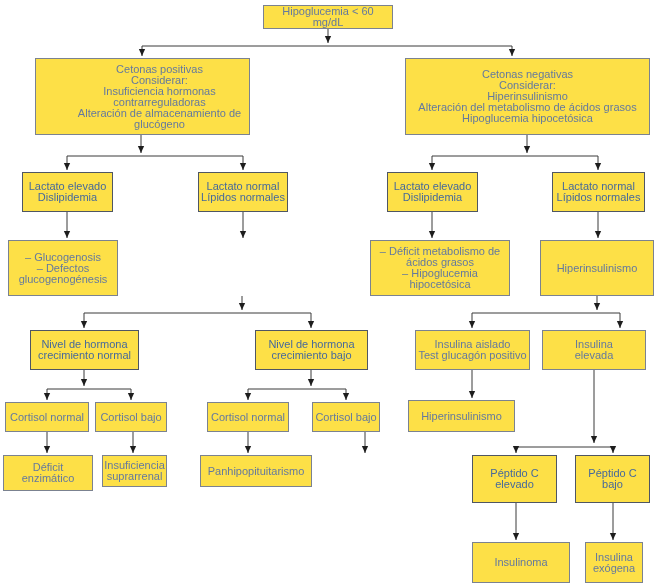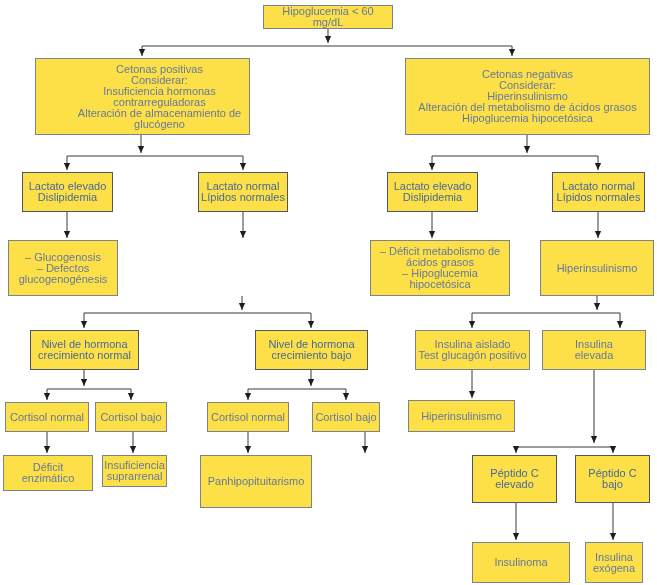--- a/index.html
+++ b/index.html
@@ -130,21 +130,21 @@
   <div class="node" style="left:5px;top:402px;width:84px;height:30px;">Cortisol normal</div>
   <div class="node" style="left:95px;top:402px;width:72px;height:30px;">Cortisol bajo</div>
   <div class="node" style="left:207px;top:402px;width:82px;height:30px;">Cortisol normal</div>
   <div class="node" style="left:312px;top:402px;width:68px;height:30px;">Cortisol bajo</div>
   <div class="node" style="left:408px;top:400px;width:107px;height:32px;">Hiperinsulinismo</div>
 
   <div class="node" style="left:3px;top:455px;width:90px;height:36px;">Déficit
 enzimático</div>
   <div class="node" style="left:102px;top:455px;width:65px;height:32px;">Insuficiencia
 suprarrenal</div>
-  <div class="node" style="left:200px;top:455px;width:112px;height:53px;">Panhipopituitarismo</div>
+  <div class="node" style="left:200px;top:455px;width:112px;height:32px;">Panhipopituitarismo</div>
   <div class="node bold" style="left:472px;top:455px;width:85px;height:48px;">Péptido C
 elevado</div>
   <div class="node bold" style="left:575px;top:455px;width:75px;height:48px;">Péptido C
 bajo</div>
 
   <div class="node" style="left:472px;top:542px;width:98px;height:41px;text-align:center;">Insulinoma</div>
   <div class="node" style="left:585px;top:542px;width:58px;height:41px;">Insulina
 exógena</div>
 
 </div>

